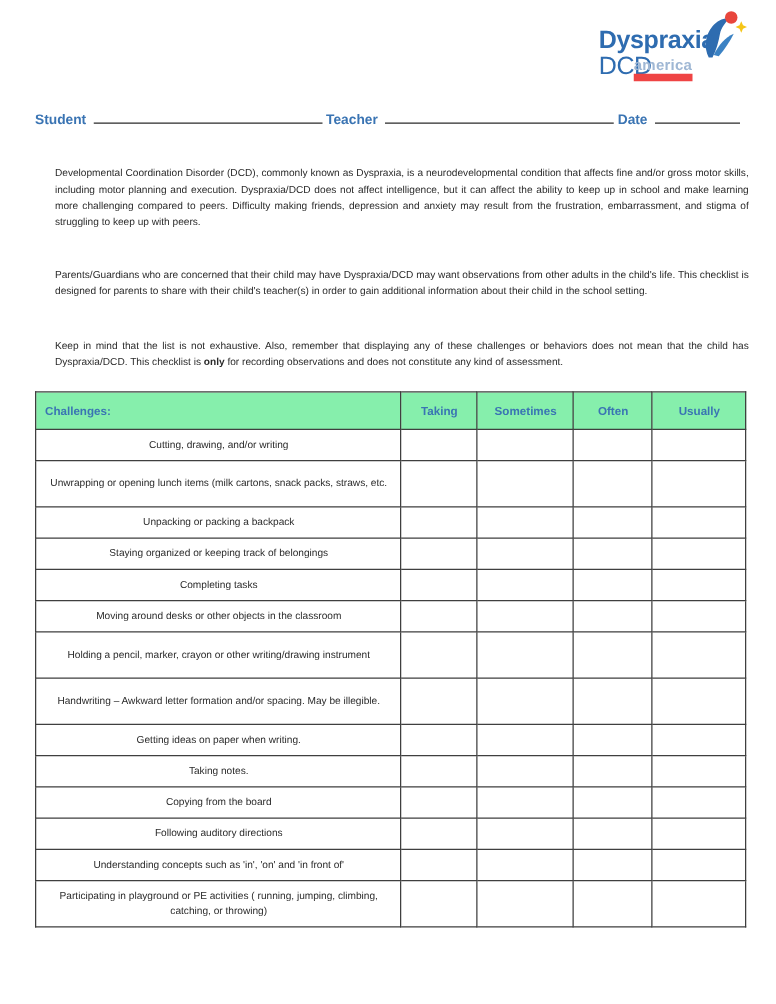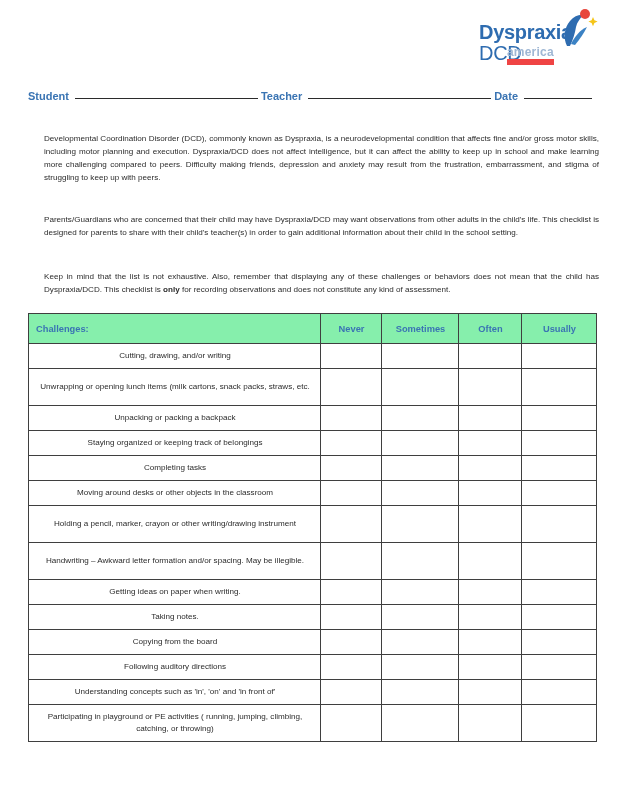--- a/index.html
+++ b/index.html
@@ -198,21 +198,21 @@
     <colgroup>
       <col class="c-challenge">
         <col class="c-never">
         <col class="c-sometimes">
         <col class="c-often">
         <col class="c-usually">
     </colgroup>
     <thead>
       <tr>
         <th class="col-challenge">Challenges:</th>
-        <th class="col-rating">Never</th>
+        <th class="col-rating">Taking</th>
         <th class="col-rating">Sometimes</th>
         <th class="col-rating">Often</th>
         <th class="col-rating">Usually</th>
       </tr>
     </thead>
     <tbody id="checklist-body">
         <tr>
           <td class="item">Cutting, drawing, and/or writing</td>
           <td></td>
           <td></td>

